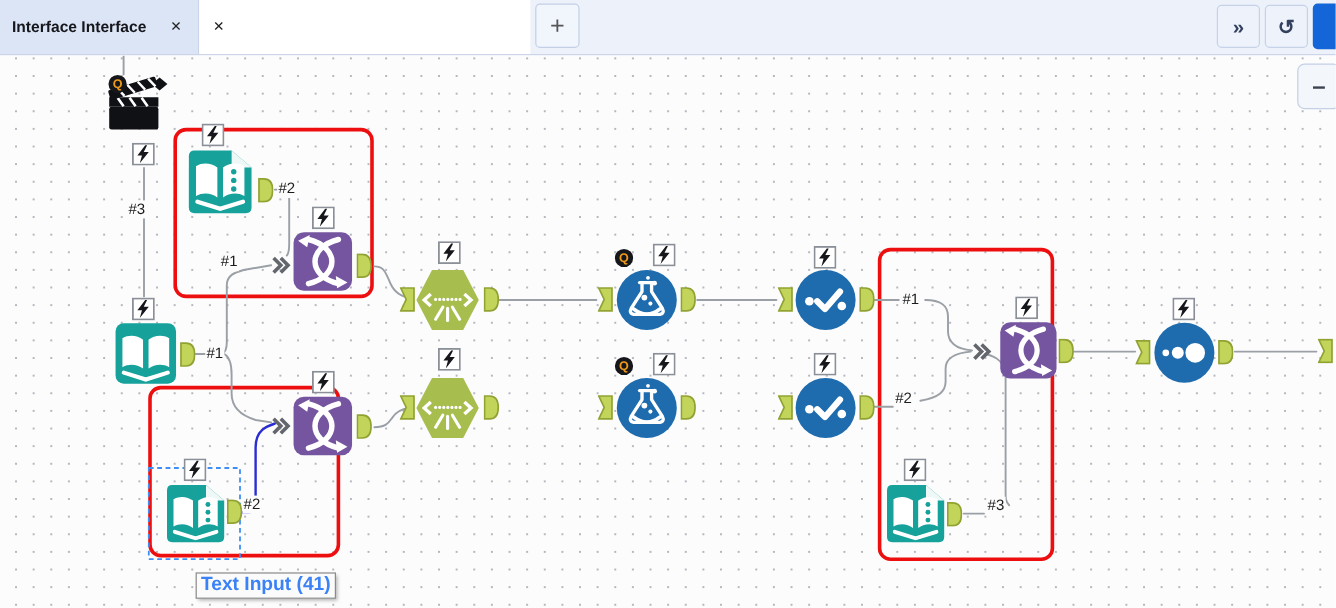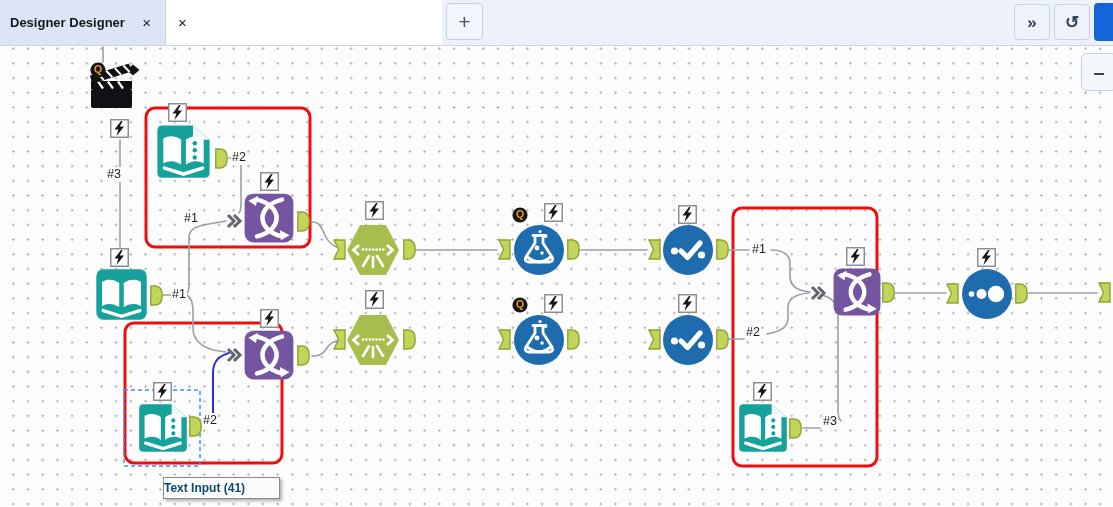--- a/index.html
+++ b/index.html
@@ -29,29 +29,29 @@
   .node{position:absolute;z-index:3;}
   .badge{position:absolute;z-index:4;}
   .anchor{position:absolute;z-index:2;}
   .clabel{position:absolute;z-index:5;font-size:12.5px;font-weight:500;color:#1b1b1b;
           background:#fcfcfd;padding:0 1px;line-height:1.2;}
   .zoombtn{position:absolute;left:1081px;top:7px;width:36px;height:38px;z-index:6;
            background:#f3f7fc;border:1.5px solid #c3d0e6;border-radius:6px;
            color:#3c4350;font-size:20px;font-weight:700;line-height:1;padding:0;}
   .tooltip{position:absolute;left:163px;top:431px;width:115px;height:20px;z-index:7;
            background:#fbfbfb;border:1px solid #8a8a8a;box-shadow:2px 2px 3px rgba(0,0,0,.3);
-           font-size:12px;font-weight:700;color:#0c4a6e;line-height:20px;}
+           font-size:16px;font-weight:700;color:#3b82f6;text-align:center;line-height:20px;}
   button{font-family:"Liberation Sans", sans-serif;cursor:pointer;}
 </style>
 </head>
 <body>
 
 <div class="tabbar">
   <div class="tab inactive">
-    <span class="lbl">Designer Designer</span>
+    <span class="lbl">Interface Interface</span>
     <span class="close">×</span>
   </div>
   <div class="tab active">
     <span class="close">×</span>
   </div>
   <button class="newtab">+</button>
   <div class="spacer"></div>
   <button class="tbtn">»</button>
   <button class="tbtn">↺</button>
   <div class="bluebtn"></div>

